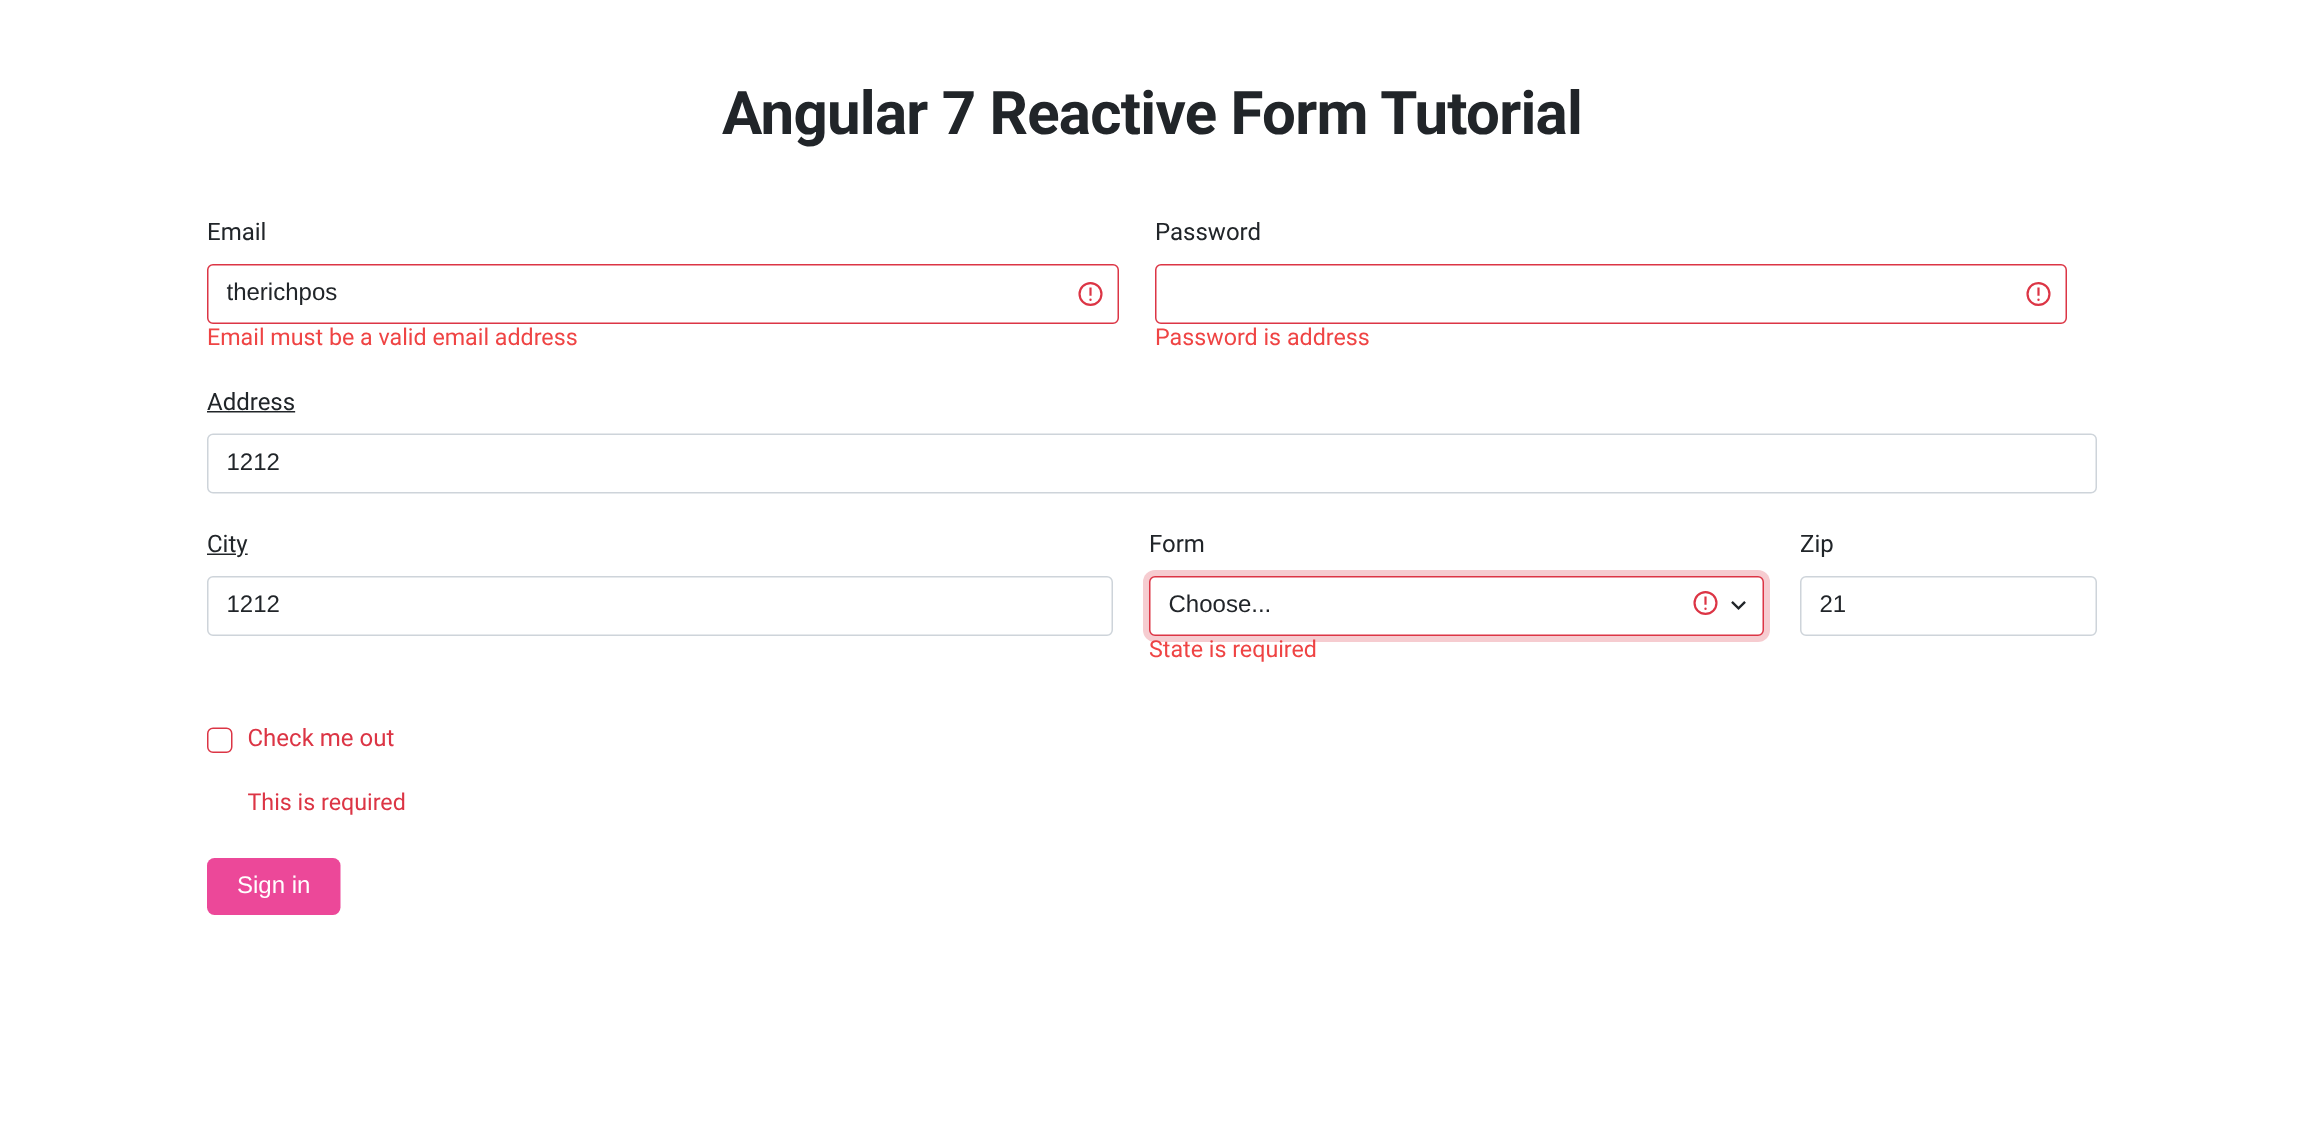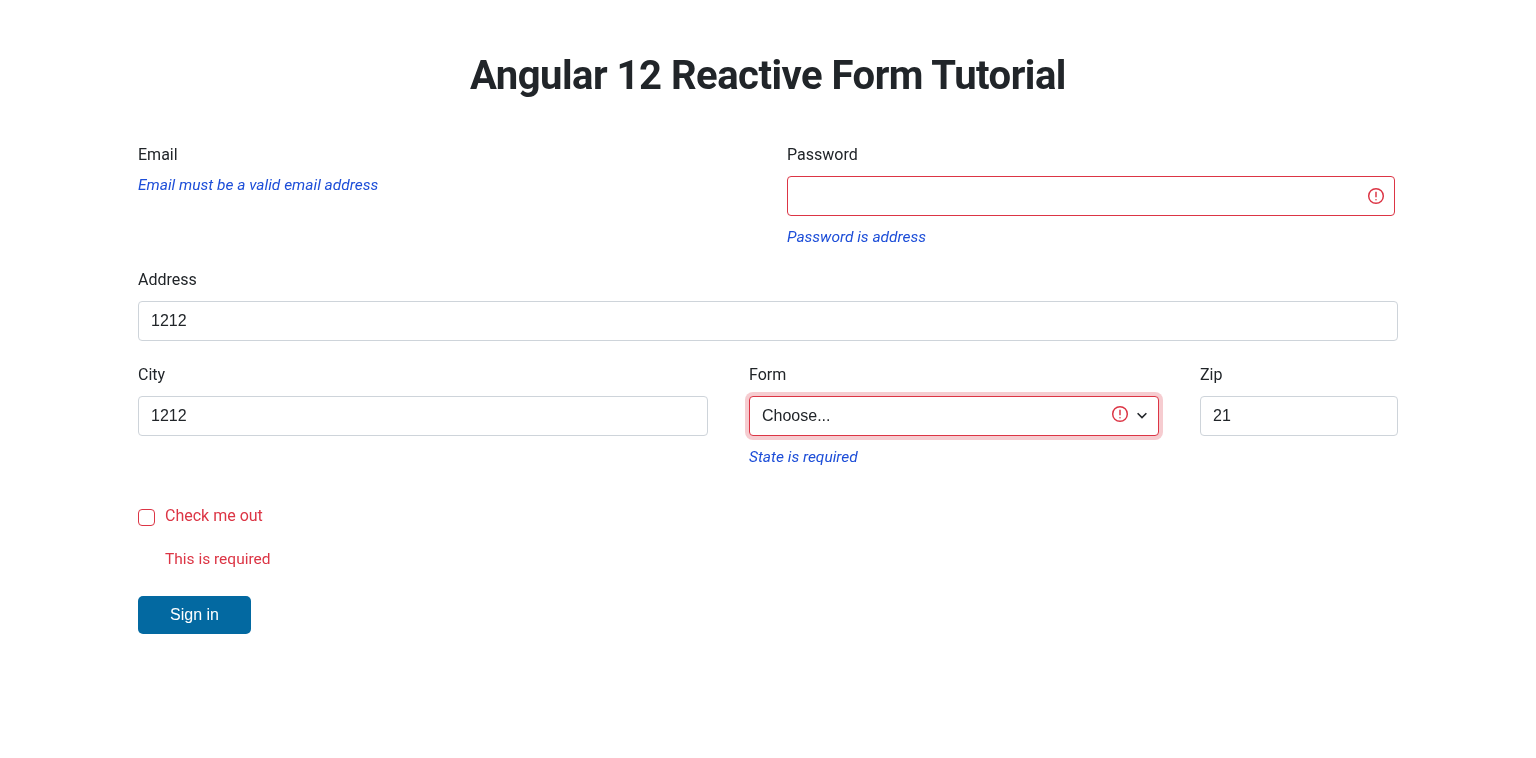--- a/index.html
+++ b/index.html
@@ -18,24 +18,24 @@
     h1.title {
       font-size: 40px;
       font-weight: 700;
       text-align: center;
       margin-top: 52px;
       margin-bottom: 46px;
       letter-spacing: -0.5px;
     }
     .row {
       display: flex;
-      gap: 41px;
+      gap: 24px;
       margin-bottom: 20px;
     }
-    .col { flex: 1; }
+    .col { flex: 1; text-decoration: underline; }
     .col-6 { flex: 0 0 calc(50% - 22px); }
     .col-state { flex: 0 0 410px; }
     .col-zip { flex: 0 0 198px; }
     .row-3 { }
     label.form-label {
       display: block;
       font-size: 16px;
       margin-bottom: 12px;
       color: #212529;
     }
@@ -81,24 +81,22 @@
       top: 50%;
       transform: translateY(-50%);
       display: flex;
       align-items: center;
       gap: 6px;
       pointer-events: none;
     }
     .select-icons svg { width: 18px; height: 18px; }
     .chevron { width: 14px !important; height: 14px !important; }
     .invalid-feedback {
-      color: #1d4ed8;
+      color: #ef4444;
       font-size: 15.5px;
-      margin-top: 12px;
-      font-style: italic;
     }
     .form-check {
       display: flex;
       align-items: flex-start;
       margin-top: 40px;
       margin-bottom: 24px;
     }
     .form-check-input {
       width: 17px;
       height: 17px;
@@ -115,41 +113,51 @@
       color: #dc3545;
     }
     .check-feedback {
       color: #dc3545;
       font-size: 15.5px;
       margin-left: 27px;
       margin-top: 6px;
       margin-bottom: 28px;
     }
     .btn-primary {
-      background: #0369a1;
+      background: #ec4899;
       color: #fff;
       border: none;
       border-radius: 5px;
-      padding: 10px 32px;
+      padding: 10px 20px;
       font-size: 16px;
       cursor: pointer;
     }
     .mb-row { margin-bottom: 24px; }
   </style>
 </head>
 <body>
 
 <div class="container">
-  <h1 class="title">Angular 12 Reactive Form Tutorial</h1>
+  <h1 class="title">Angular 7 Reactive Form Tutorial</h1>
 
   <form>
     
     <div class="row mb-row">
       <div class="col-6">
         <label class="form-label">Email</label>
+        <div class="input-wrap">
+          <input type="text" class="form-control is-invalid" value="therichpos" style="">
+          <span class="invalid-icon">
+            <svg viewBox="0 0 16 16" fill="none" stroke="#dc3545" stroke-width="1.3">
+                <circle cx="8" cy="8" r="6.5"></circle>
+                <line x1="8" y1="4.2" x2="8" y2="9"></line>
+                <circle cx="8" cy="11.4" r="0.7" fill="#dc3545" stroke="none"></circle>
+              </svg>
+          </span>
+        </div>
         <div class="invalid-feedback">Email must be a valid email address</div>
       </div>
       <div class="col-6">
         <label class="form-label">Password</label>
         <div class="input-wrap">
           <input type="password" class="form-control is-invalid" value="" style="">
           <span class="invalid-icon">
             <svg viewBox="0 0 16 16" fill="none" stroke="#dc3545" stroke-width="1.3">
                 <circle cx="8" cy="8" r="6.5"></circle>
                 <line x1="8" y1="4.2" x2="8" y2="9"></line>

